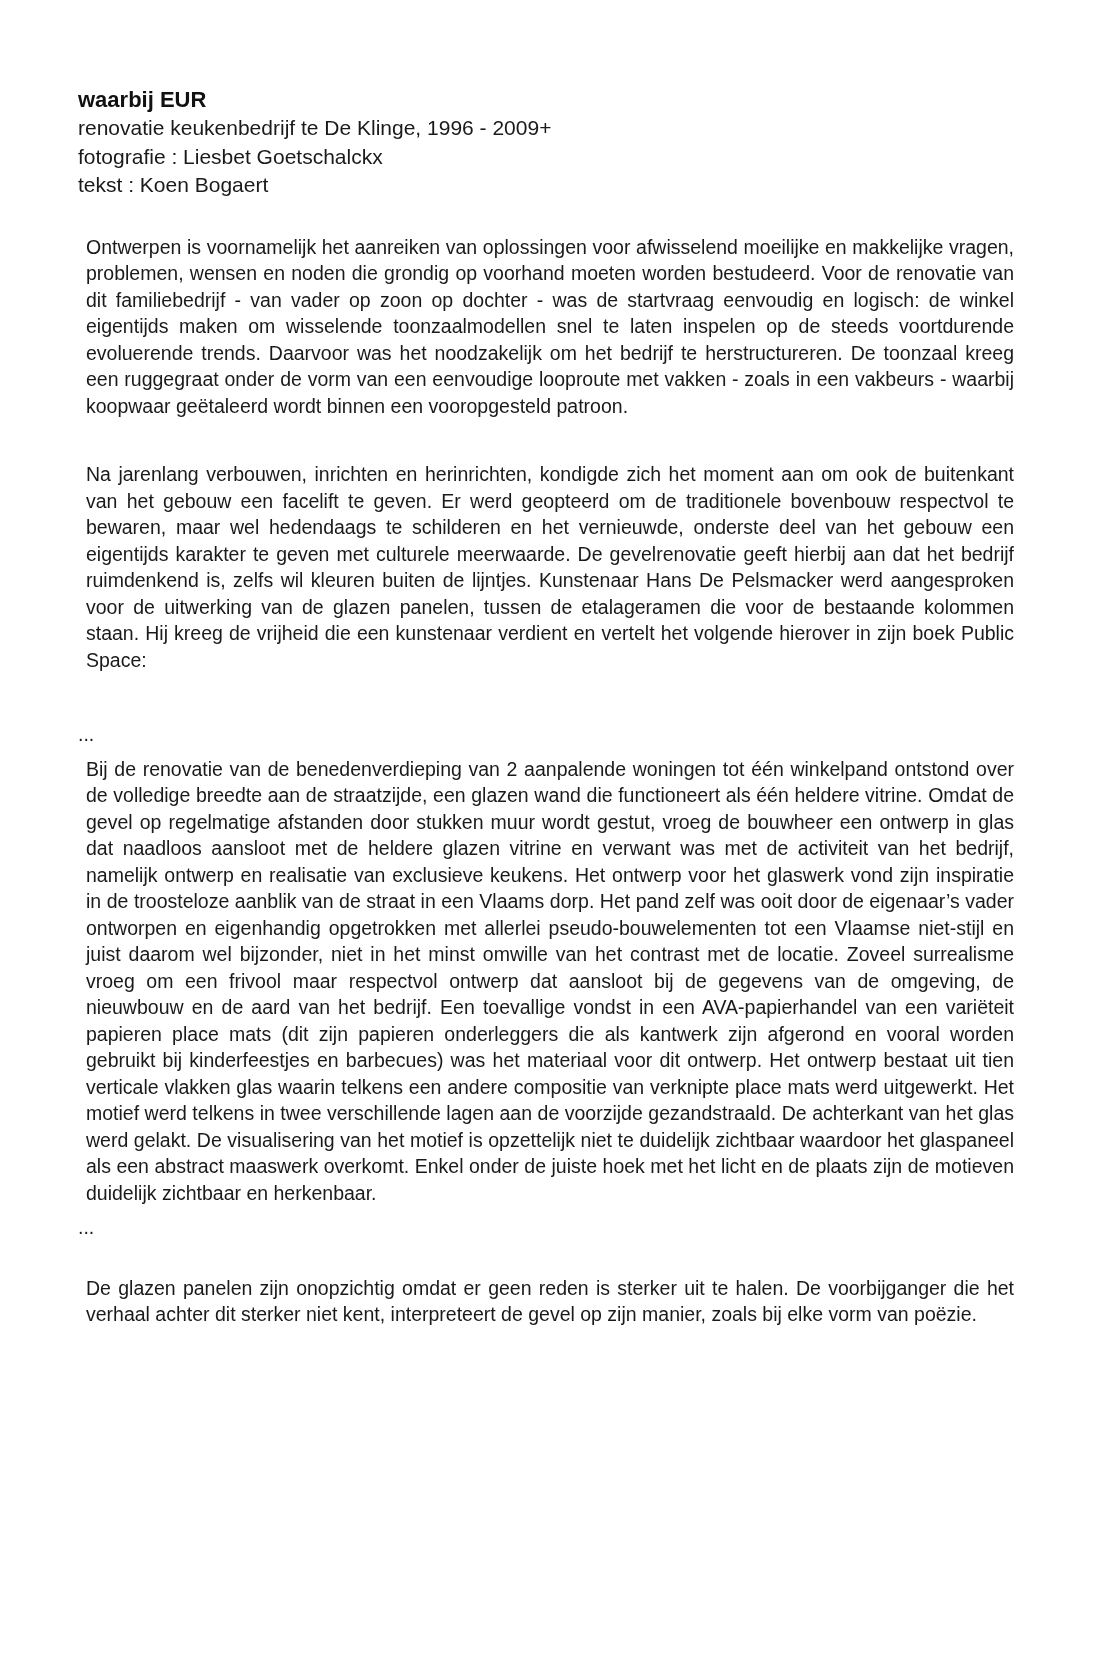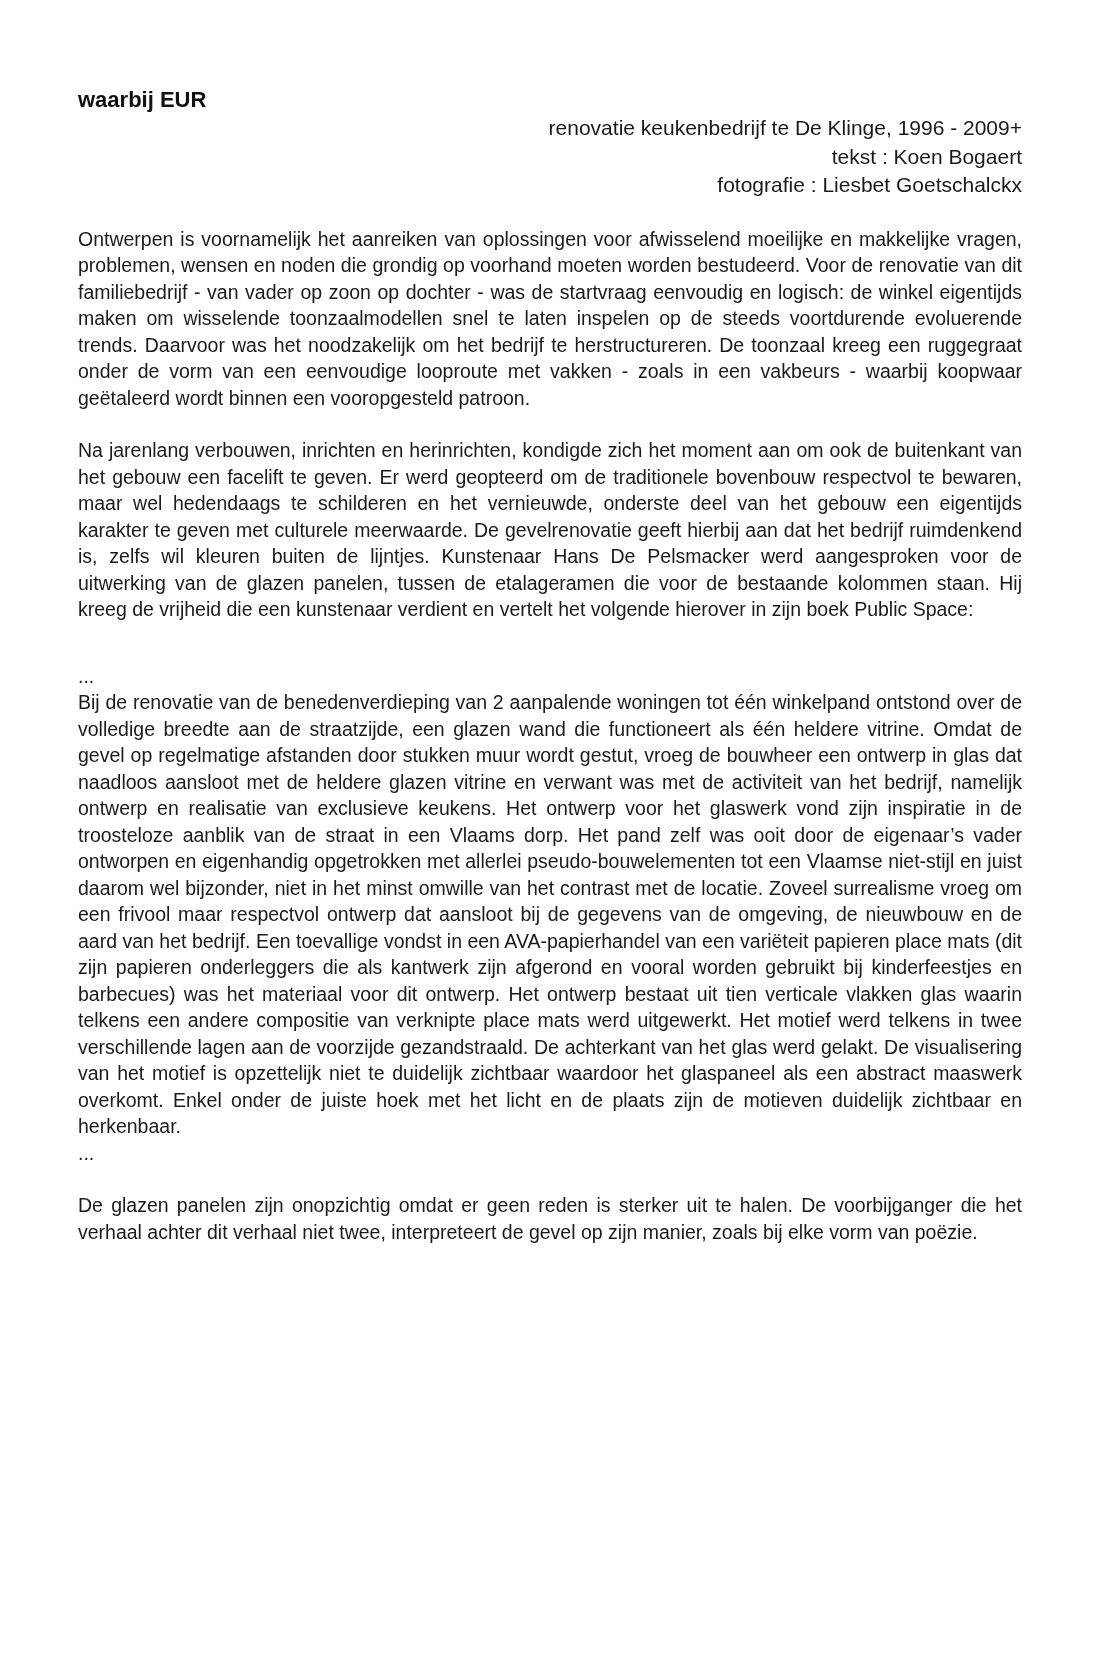--- a/index.html
+++ b/index.html
@@ -3,41 +3,41 @@
 <meta charset="utf-8">
 <style>
   html, body { margin: 0; padding: 0; background: #ffffff; }
   body { width: 1102px; height: 1654px; position: relative; overflow: hidden; }
   .page {
     position: absolute; left: 78px; top: 86px; width: 944px;
     font-family: "Liberation Sans", sans-serif;
     color: #1a1a1a; font-size: 19.5px; line-height: 26.5px;
   }
   .title { font-weight: bold; font-size: 22px; line-height: 28px; color: #111; }
-  .meta { font-size: 21px; line-height: 28.5px; text-align: right; }
-  .para { text-align: justify; margin: 0; }
+  .meta { font-size: 21px; line-height: 28.5px; }
+  .para { text-align: justify; margin: 8px; }
   .gap { height: 26px; }
   .gap2 { height: 40px; }
   .ellipsis { margin: 0; }
 </style>
 </head>
 <body>
 
 <div class="page">
   <div class="title">waarbij EUR</div>
   <div class="meta">renovatie keukenbedrijf te De Klinge, 1996 - 2009+</div>
+  <div class="meta">fotografie : Liesbet Goetschalckx</div>
   <div class="meta">tekst : Koen Bogaert</div>
-  <div class="meta">fotografie : Liesbet Goetschalckx</div>
 
   <div class="gap"></div>
   <p class="para">Ontwerpen is voornamelijk het aanreiken van oplossingen voor afwisselend moeilijke en makkelijke vragen, problemen, wensen en noden die grondig op voorhand moeten worden bestudeerd. Voor de renovatie van dit familiebedrijf - van vader op zoon op dochter - was de startvraag eenvoudig en logisch: de winkel eigentijds maken om wisselende toonzaalmodellen snel te laten inspelen op de steeds voortdurende evoluerende trends. Daarvoor was het noodzakelijk om het bedrijf te herstructureren. De toonzaal kreeg een ruggegraat onder de vorm van een eenvoudige looproute met vakken - zoals in een vakbeurs - waarbij koopwaar geëtaleerd wordt binnen een vooropgesteld patroon.</p>
 
   <div class="gap"></div>
   <p class="para">Na jarenlang verbouwen, inrichten en herinrichten, kondigde zich het moment aan om ook de buitenkant van het gebouw een facelift te geven. Er werd geopteerd om de traditionele bovenbouw respectvol te bewaren, maar wel hedendaags te schilderen en het vernieuwde, onderste deel van het gebouw een eigentijds karakter te geven met culturele meerwaarde. De gevelrenovatie geeft hierbij aan dat het bedrijf ruimdenkend is, zelfs wil kleuren buiten de lijntjes. Kunstenaar Hans De Pelsmacker werd aangesproken voor de uitwerking van de glazen panelen, tussen de etalageramen die voor de bestaande kolommen staan. Hij kreeg de vrijheid die een kunstenaar verdient en vertelt het volgende hierover in zijn boek Public Space:</p>
 
   <div class="gap2"></div>
   <p class="ellipsis">...</p>
   <p class="para">Bij de renovatie van de benedenverdieping van 2 aanpalende woningen tot één winkelpand ontstond over de volledige breedte aan de straatzijde, een glazen wand die functioneert als één heldere vitrine. Omdat de gevel op regelmatige afstanden door stukken muur wordt gestut, vroeg de bouwheer een ontwerp in glas dat naadloos aansloot met de heldere glazen vitrine en verwant was met de activiteit van het bedrijf, namelijk ontwerp en realisatie van exclusieve keukens. Het ontwerp voor het glaswerk vond zijn inspiratie in de troosteloze aanblik van de straat in een Vlaams dorp. Het pand zelf was ooit door de eigenaar’s vader ontworpen en eigenhandig opgetrokken met allerlei pseudo-bouwelementen tot een Vlaamse niet-stijl en juist daarom wel bijzonder, niet in het minst omwille van het contrast met de locatie. Zoveel surrealisme vroeg om een frivool maar respectvol ontwerp dat aansloot bij de gegevens van de omgeving, de nieuwbouw en de aard van het bedrijf. Een toevallige vondst in een AVA-papierhandel van een variëteit papieren place mats (dit zijn papieren onderleggers die als kantwerk zijn afgerond en vooral worden gebruikt bij kinderfeestjes en barbecues) was het materiaal voor dit ontwerp. Het ontwerp bestaat uit tien verticale vlakken glas waarin telkens een andere compositie van verknipte place mats werd uitgewerkt. Het motief werd telkens in twee verschillende lagen aan de voorzijde gezandstraald. De achterkant van het glas werd gelakt. De visualisering van het motief is opzettelijk niet te duidelijk zichtbaar waardoor het glaspaneel als een abstract maaswerk overkomt. Enkel onder de juiste hoek met het licht en de plaats zijn de motieven duidelijk zichtbaar en herkenbaar.</p>
   <p class="ellipsis">...</p>
 
   <div class="gap"></div>
-  <p class="para">De glazen panelen zijn onopzichtig omdat er geen reden is sterker uit te halen. De voorbijganger die het verhaal achter dit verhaal niet twee, interpreteert de gevel op zijn manier, zoals bij elke vorm van poëzie.</p>
+  <p class="para">De glazen panelen zijn onopzichtig omdat er geen reden is sterker uit te halen. De voorbijganger die het verhaal achter dit sterker niet kent, interpreteert de gevel op zijn manier, zoals bij elke vorm van poëzie.</p>
 </div>
 
 </body></html>

